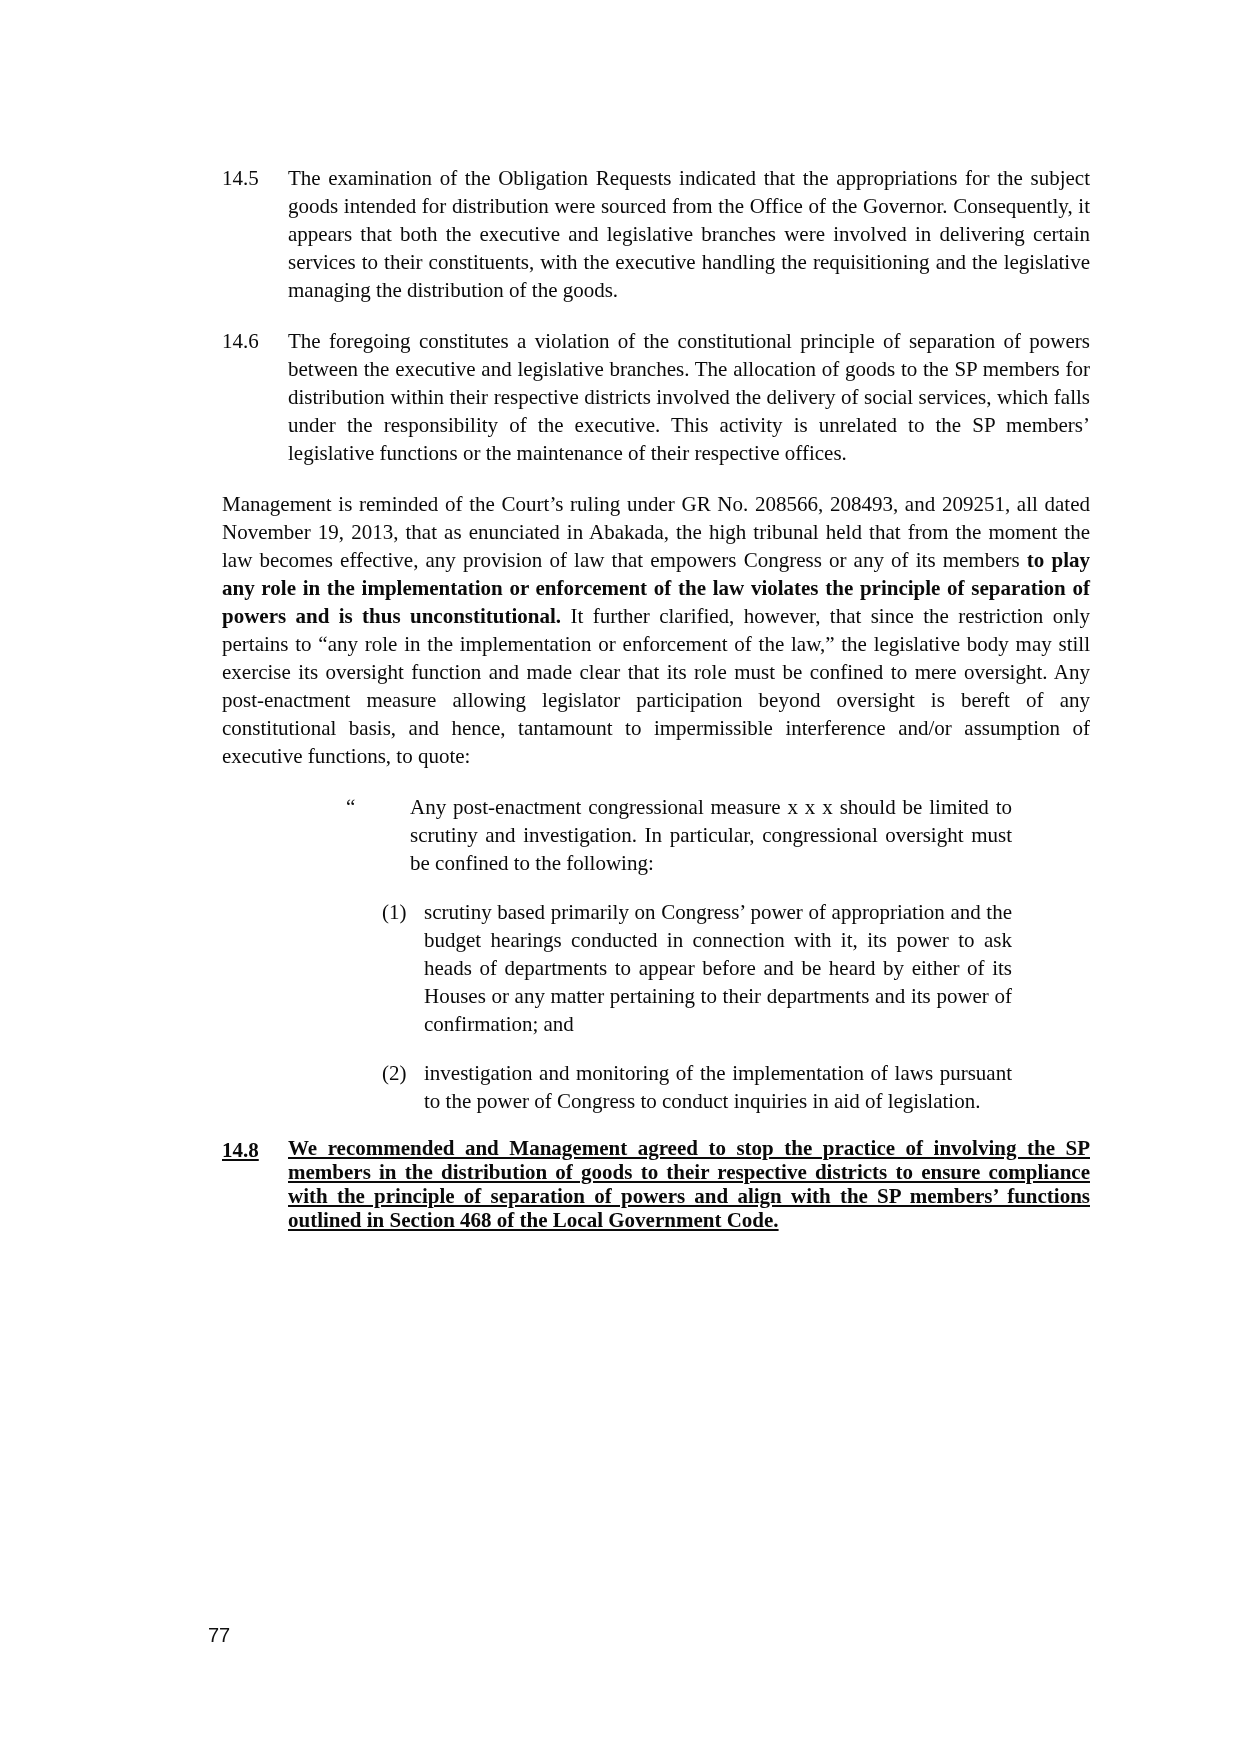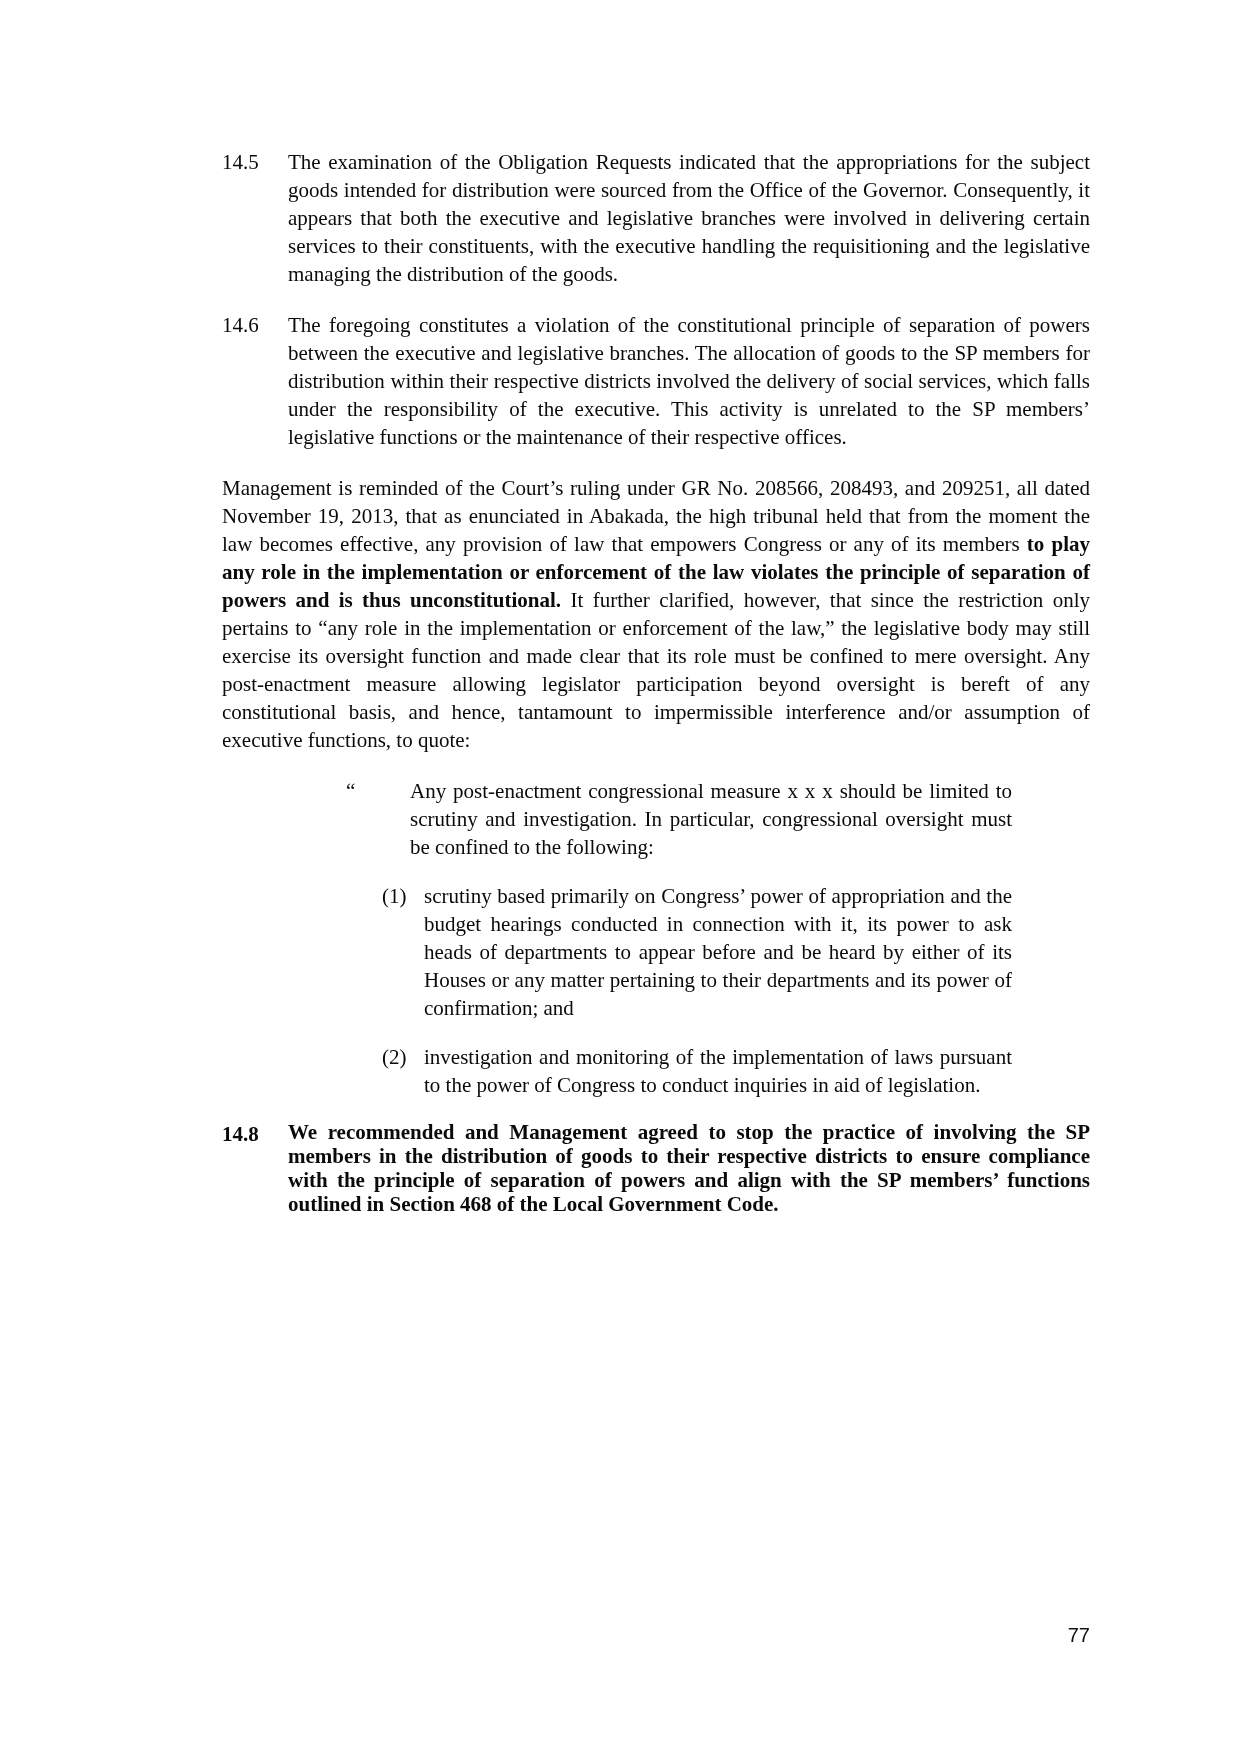--- a/index.html
+++ b/index.html
@@ -8,21 +8,21 @@
     width: 1240px;
     height: 1754px;
     background: #ffffff;
     color: #0a0a0a;
     font-family: "Liberation Serif", serif;
     overflow: hidden;
   }
   .doc {
     position: absolute;
     left: 222px;
-    top: 148px;
+    top: 164px;
     width: 868px;
     font-size: 21px;
     line-height: 28px;
   }
   .para { display: flex; margin: 0 0 23px 0; }
   .para-num { flex: 0 0 66px; }
   .para-text { flex: 1; text-align: justify; }
 
   .quote-intro {
     display: flex;
@@ -45,31 +45,31 @@
     width: 588px;
     text-align: justify;
     font-weight: bold;
   }
   .close-mark { font-weight: normal; }
   .emphasis-note {
     margin: 0 0 30px 202px;
     width: 588px;
   }
 
-  .para-recommend { margin-top: 18px; }
+  .para-recommend { margin-top: 18px; text-decoration: underline; }
   .para-recommend .para-num,
   .para-recommend .para-text { font-weight: bold; }
   .para-recommend .para-text { line-height: 24px; text-align: justify; }
 
   .page-number {
     position: absolute;
-    left: 222px;
+    left: 208px;
     top: 1624px;
     width: 868px;
-    text-align: right;
+    text-align: left;
     font-family: "Liberation Sans", sans-serif;
     font-size: 20px;
     color: #111111;
   }
 </style>
 </head>
 <body>
 
 <div class="page">
   <div class="doc">

